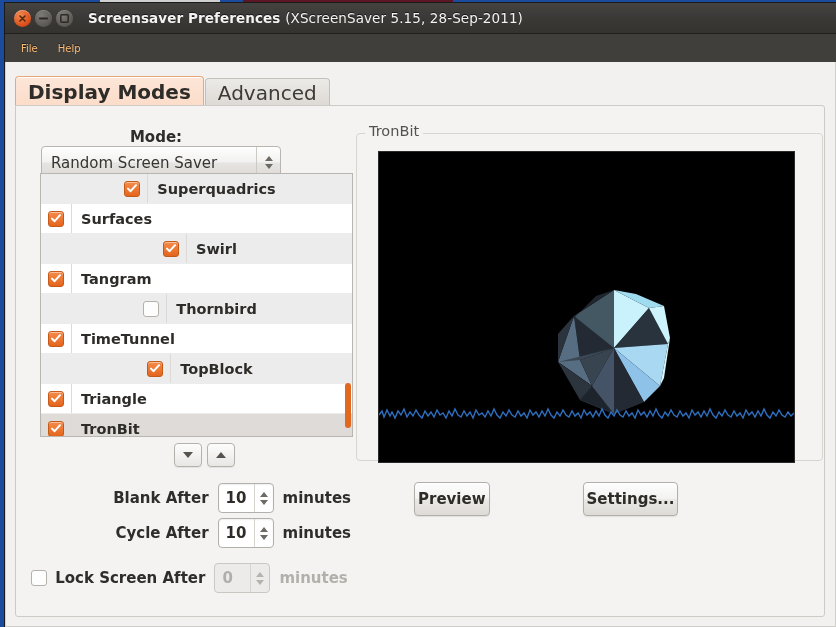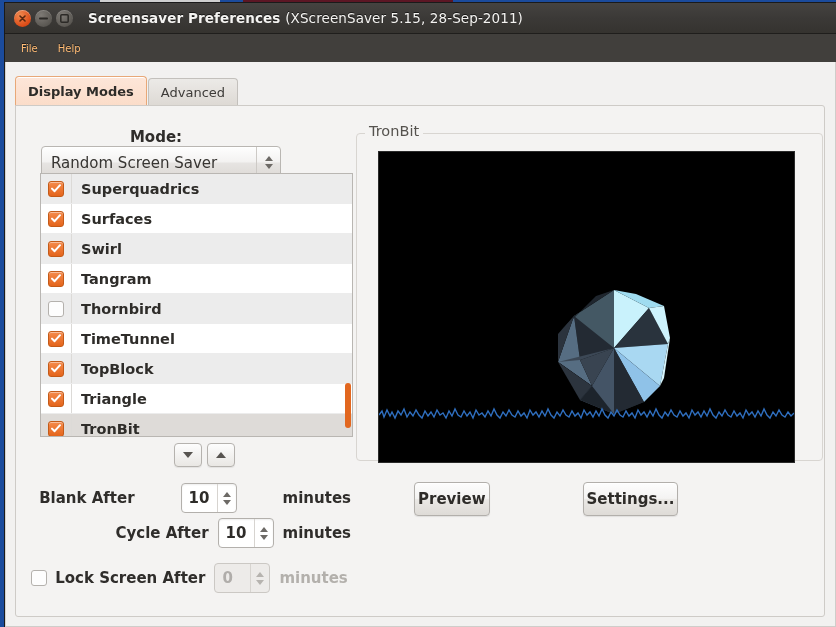--- a/index.html
+++ b/index.html
@@ -60,21 +60,21 @@
   #content{
     position:absolute;left:0;top:59px;right:0;bottom:0;
     background:#f2f1f0;
     border-left:1px solid #d4d2cf;border-right:1px solid #cfcdca;border-bottom:1px solid #cfcdca;
   }
 
   
   #tabbar{position:absolute;left:9px;top:15px;height:29px;display:flex;align-items:flex-end;}
   .tab{
     height:27px;padding:0 12px;display:flex;align-items:center;justify-content:center;
-    font-size:13px;color:#3d3b38;
+    font-size:20px;color:#3d3b38;
     border:1px solid #c3c0bc;border-bottom:none;
     border-radius:4px 4px 0 0;
     background:linear-gradient(to bottom,#eceae7,#ddd9d4);
     margin-right:1px;
   }
   .tab.selected{
     background:linear-gradient(to bottom,#fde6d8,#fbdcc9);
     border-color:#e8a878;
     color:#2e2c29;font-weight:bold;
     height:29px;
@@ -104,21 +104,21 @@
   .arw-dn{border-top:5px solid #6d6a66;}
   .arw-up.dim{border-bottom-color:#b6b3af;}
   .arw-dn.dim{border-top-color:#b6b3af;}
 
   
   #saver-list{
     position:absolute;left:24px;top:67px;width:311px;height:262px;
     border:1px solid #b9b6b2;background:#fff;overflow:hidden;
   }
   .srow{height:29px;display:flex;align-items:center;border-bottom:1px solid #ececec;position:relative;}
-  .srow.odd{background:#ececec;}
+  .srow.odd{background:#ececec;justify-content:center;}
   .srow.even{background:#ffffff;}
   .srow.sel{background:#dedbd8;}
   .cbcell{width:30px;display:flex;align-items:center;justify-content:center;
           border-right:1px solid #dcdad7;height:100%;}
   .cb{
     width:14px;height:14px;border-radius:3px;border:1px solid #c45a18;
     background:linear-gradient(to bottom,#f58b4c,#e4651c);
     display:flex;align-items:center;justify-content:center;
     box-shadow:inset 0 1px 0 rgba(255,255,255,.45);
   }
@@ -352,21 +352,21 @@
 
       <div id="reorder-btns">
         <div class="rbtn">
           <div class="arw arw-dn"></div>
         </div>
         <div class="rbtn">
           <div class="arw arw-up"></div>
         </div>
       </div>
 
-      <div class="spin-row" style="left:0px;top:377px;width:335px;justify-content:flex-end;gap:37px;">
+      <div class="spin-row" style="left:0px;top:377px;width:335px;justify-content:flex-end;">
         <div class="spin-label">Blank After</div>
         <div class="spin-box">
           <div class="spin-val">10</div>
           <div class="spin-arrows">
             <div class="arw arw-up"></div>
             <div class="arw arw-dn"></div>
           </div>
         </div>
         <div class="spin-unit">minutes</div>
       </div>

